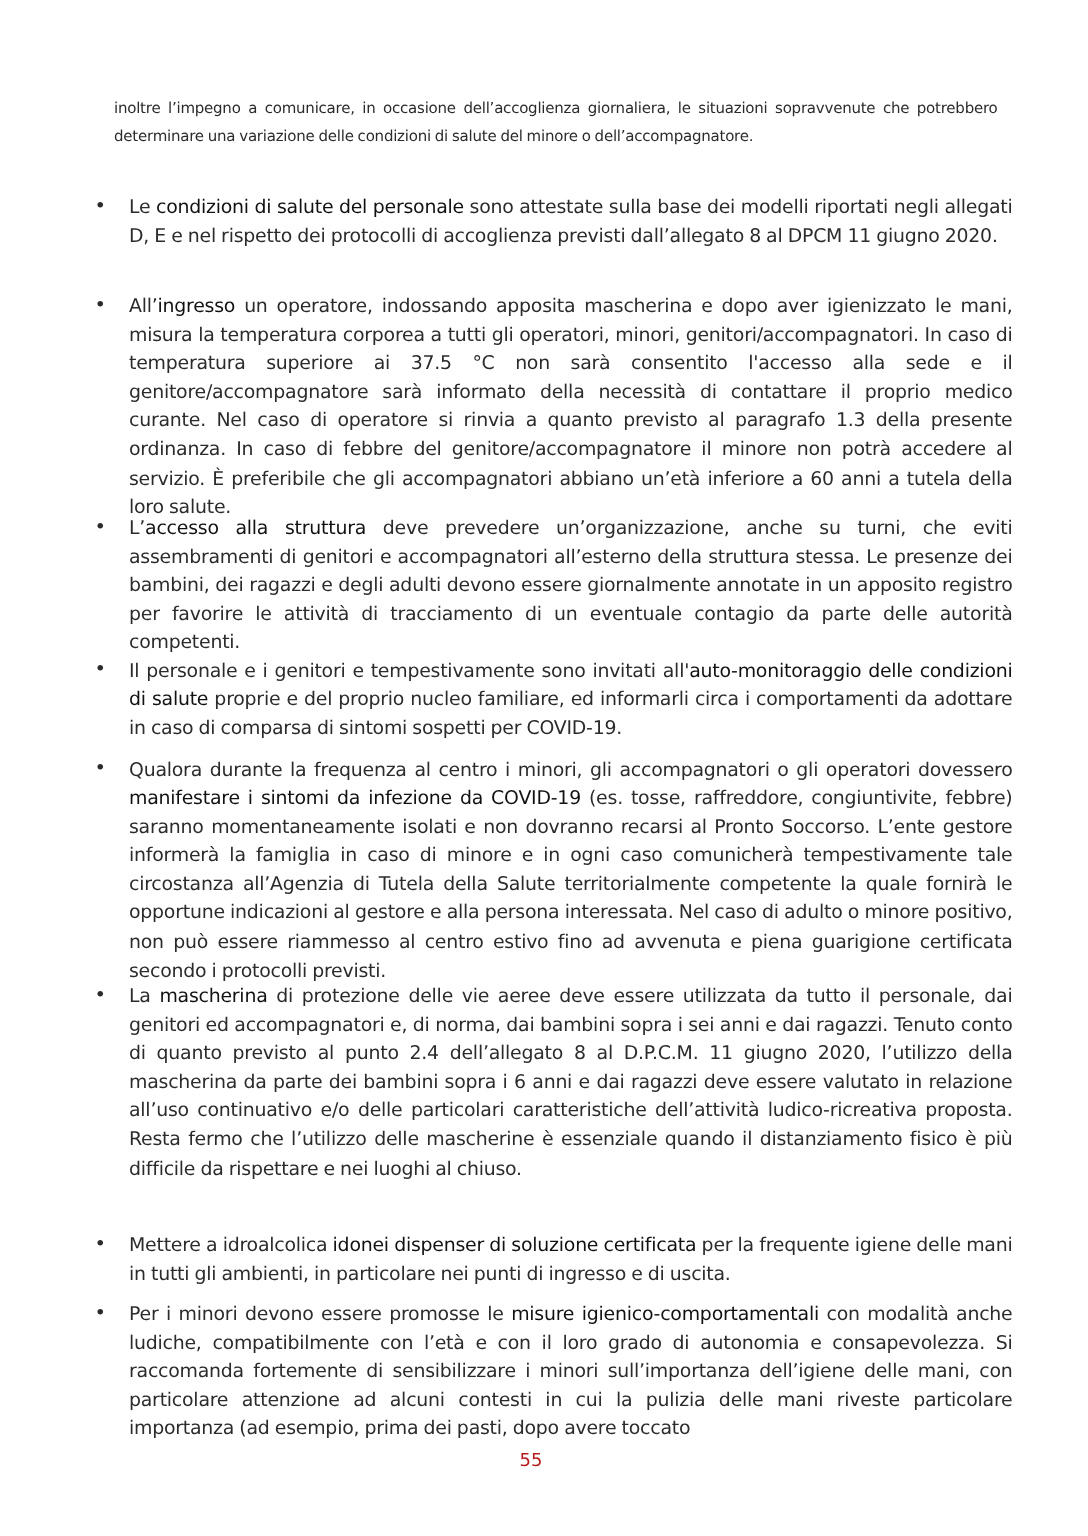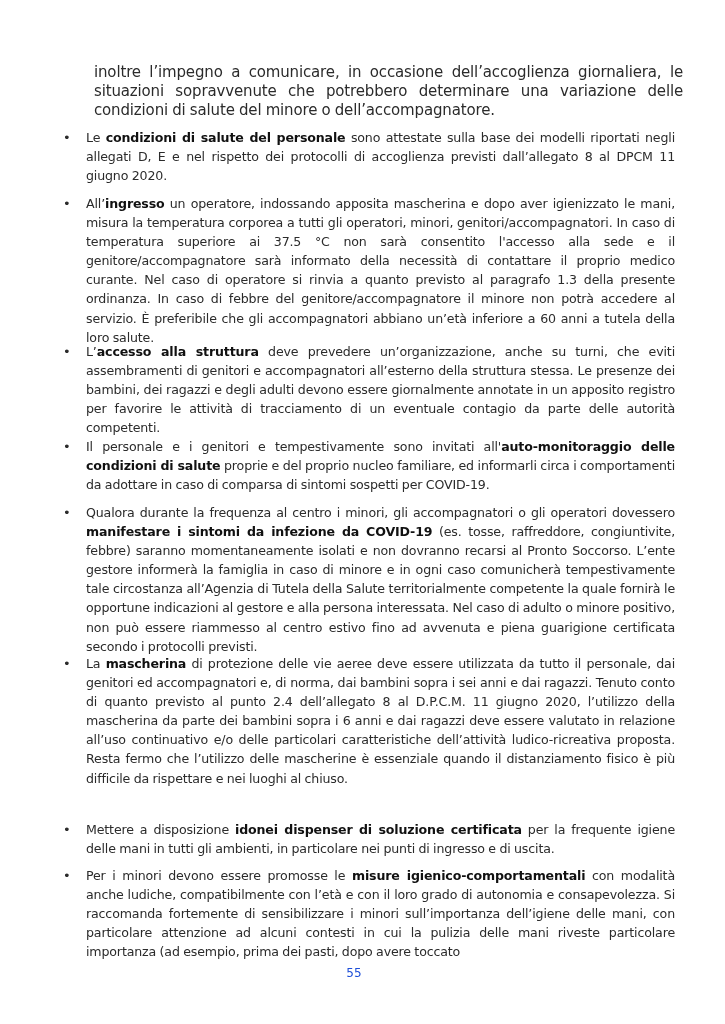--- a/index.html
+++ b/index.html
@@ -17,23 +17,23 @@
     }
     .page {
       position: absolute;
       left: 0;
       top: 0;
       width: 725px;
       height: 1024px;
     }
     .cont {
       position: absolute;
-      left: 94px;
+      left: 76px;
       width: 589px;
-      font-size: 15px;
+      font-size: 10px;
       line-height: 19.1px;
       text-align: justify;
       letter-spacing: -0.15px;
       word-spacing: -0.4px;
     }
     .item {
       position: absolute;
       left: 86px;
       width: 589px;
       font-size: 12.6px;
@@ -44,31 +44,31 @@
     }
     .bullet {
       position: absolute;
       left: -23px;
       top: 0;
       font-size: 13px;
       line-height: 19.1px;
       color: #2b2b2b;
     }
     b {
-      font-weight: bold;
+      font-weight: normal;
       color: #111;
     }
     .pagenum {
       position: absolute;
       top: 966px;
       left: 0;
       width: 708px;
       text-align: center;
       font-size: 12px;
-      color: #1d4ed8;
+      color: #b91c1c;
     }
   </style>
 </head>
 <body>
 
 <div class="page">
 
   <p class="cont" style="top:63px; margin:0;">inoltre l’impegno a comunicare, in occasione dell’accoglienza giornaliera, le situazioni sopravvenute che potrebbero determinare una variazione delle condizioni di salute del minore o dell’accompagnatore.</p>
 
   <div class="item" style="top:128px;">
@@ -95,21 +95,21 @@
     <span>Qualora durante la frequenza al centro i minori, gli accompagnatori o gli operatori dovessero </span><b>manifestare i sintomi da infezione da COVID-19</b><span> (es. tosse, raffreddore, congiuntivite, febbre) saranno momentaneamente isolati e non dovranno recarsi al Pronto Soccorso. L’ente gestore informerà la famiglia in caso di minore e in ogni caso comunicherà tempestivamente tale circostanza all’Agenzia di Tutela della Salute territorialmente competente la quale fornirà le opportune indicazioni al gestore e alla persona interessata.  Nel caso di adulto o minore positivo, non può essere riammesso al centro estivo fino ad avvenuta e piena guarigione certificata secondo i protocolli previsti.</span>
   </div>
 
   <div class="item" style="top:654px;">
     <span class="bullet">•</span>
     <span>La </span><b>mascherina</b><span> di protezione delle vie aeree deve essere utilizzata da tutto il personale, dai genitori ed accompagnatori e, di norma, dai bambini sopra i sei anni e dai ragazzi.  Tenuto conto di quanto previsto al punto 2.4 dell’allegato 8 al D.P.C.M. 11 giugno 2020, l’utilizzo della mascherina da parte dei bambini sopra i 6 anni e dai ragazzi deve essere valutato in relazione all’uso continuativo e/o delle particolari caratteristiche dell’attività ludico-ricreativa proposta. Resta fermo che l’utilizzo delle mascherine è essenziale quando il distanziamento fisico è più difficile da rispettare e nei luoghi al chiuso.</span>
   </div>
 
   <div class="item" style="top:820px;">
     <span class="bullet">•</span>
-    <span>Mettere a disposizione </span><b>idonei dispenser di soluzione certificata</b><span> per la frequente igiene delle mani in tutti gli ambienti, in particolare nei punti di ingresso e di uscita.</span>
+    <span>Mettere a idroalcolica </span><b>idonei dispenser di soluzione certificata</b><span> per la frequente igiene delle mani in tutti gli ambienti, in particolare nei punti di ingresso e di uscita.</span>
   </div>
 
   <div class="item" style="top:866px;">
     <span class="bullet">•</span>
     <span>Per i minori devono essere promosse le </span><b>misure igienico-comportamentali</b><span> con modalità anche ludiche, compatibilmente con l’età e con il loro grado di autonomia e consapevolezza. Si raccomanda fortemente di sensibilizzare i minori sull’importanza dell’igiene delle mani, con particolare attenzione ad alcuni contesti in cui la pulizia delle mani riveste particolare importanza (ad esempio, prima dei pasti, dopo avere toccato</span>
   </div>
 
   <div class="pagenum">55</div>
 
 </div>

